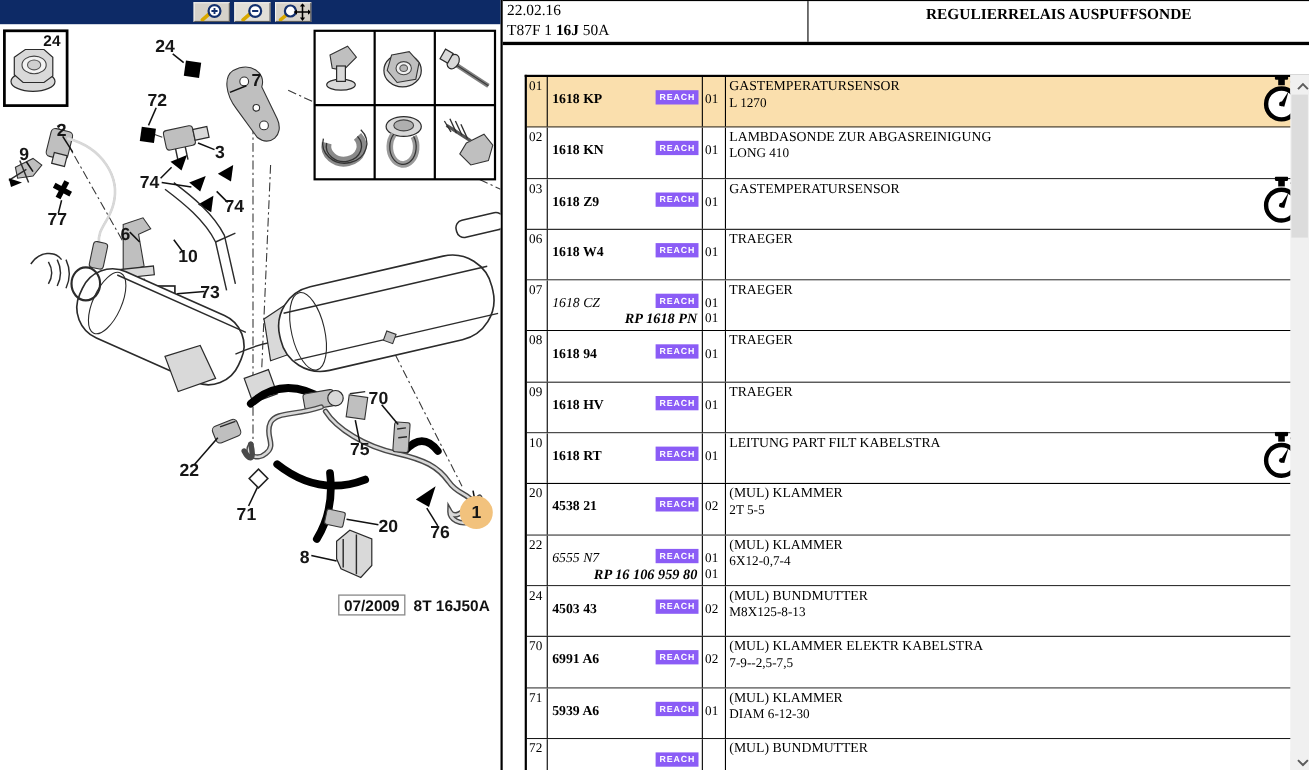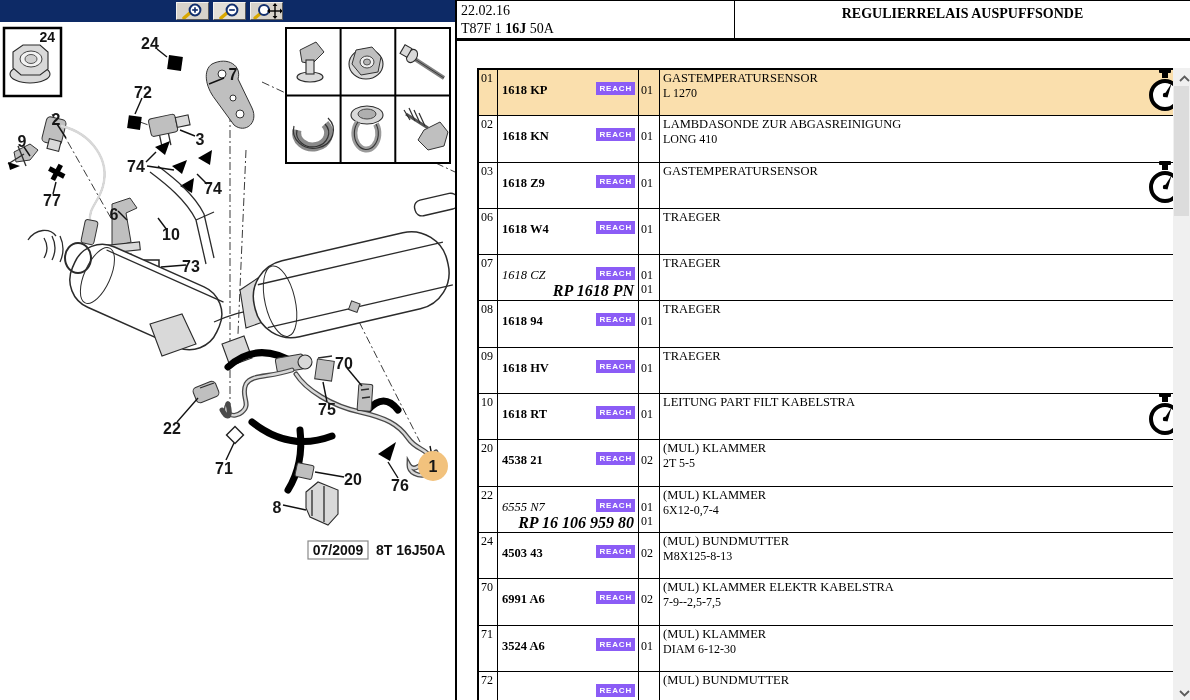--- a/index.html
+++ b/index.html
@@ -42,21 +42,21 @@
   .prow{position:relative;height:45.3px;border-bottom:1px solid #000;display:flex;background:#fff;}
   .prow.hl{background:#fadfad;}
   .c-num{width:19px;border-right:1px solid #000;box-sizing:border-box;font-size:12px;
     padding:1px 0 0 2px;}
   .c-ref{width:141px;border-right:1px solid #000;box-sizing:border-box;position:relative;}
   .ref-txt{position:absolute;left:4px;top:13px;font-weight:bold;font-size:12.5px;white-space:nowrap;}
   .ref-txt.it{font-weight:normal;font-style:italic;}
   .reach{position:absolute;right:3px;top:12px;background:#8b5cf6;color:#fff;
     font-family:"Liberation Sans",sans-serif;font-size:8px;font-weight:bold;letter-spacing:0.8px;
     padding:2px 3px 1px 4px;line-height:10px;cursor:pointer;}
-  .rp-ref{position:absolute;right:4px;top:27px;font-weight:bold;font-style:italic;font-size:16px;white-space:nowrap;}
+  .rp-ref{position:absolute;right:4px;top:27px;font-weight:bold;font-style:italic;font-size:13px;white-space:nowrap;}
   .c-qty{width:21px;border-right:1px solid #000;box-sizing:border-box;font-size:12px;
     padding-top:13px;line-height:14px;text-align:left;padding-left:2px;}
   .c-desc{flex:1;position:relative;padding:1px 3px;}
   .d-name{font-weight:normal;font-size:12.5px;line-height:15px;}
   .d-spec{font-size:12px;line-height:14px;}
   .timer{position:absolute;right:5px;top:50%;transform:translateY(-50%);}
 
   
   .vscroll{position:absolute;right:0;top:68px;bottom:0;width:17px;background:#f0f0f0;}
   .vs-btn{position:absolute;left:0;width:17px;height:17px;background:#f0f0f0;cursor:pointer;}
@@ -547,21 +547,21 @@
             <div>02</div>
           </div>
           <div class="c-desc">
             <div class="d-name">(MUL) KLAMMER ELEKTR KABELSTRA</div>
             <div class="d-spec">7-9--2,5-7,5</div>
           </div>
         </div>
         <div class="prow">
           <div class="c-num">71</div>
           <div class="c-ref">
-            <span class="ref-txt">3524 A6</span>
+            <span class="ref-txt">5939 A6</span>
             <span class="reach">REACH</span>
           </div>
           <div class="c-qty">
             <div>01</div>
           </div>
           <div class="c-desc">
             <div class="d-name">(MUL) KLAMMER</div>
             <div class="d-spec">DIAM 6-12-30</div>
           </div>
         </div>

